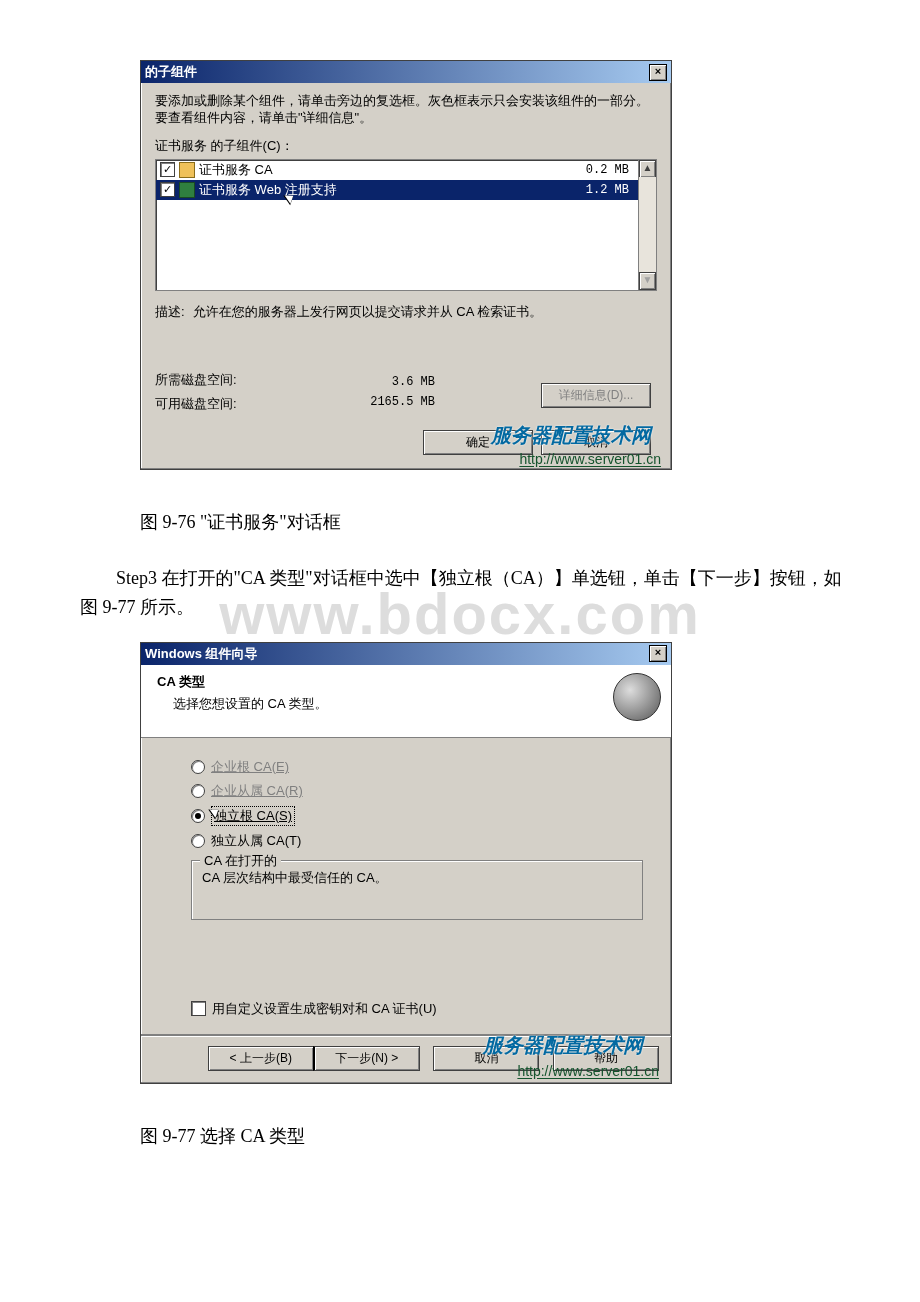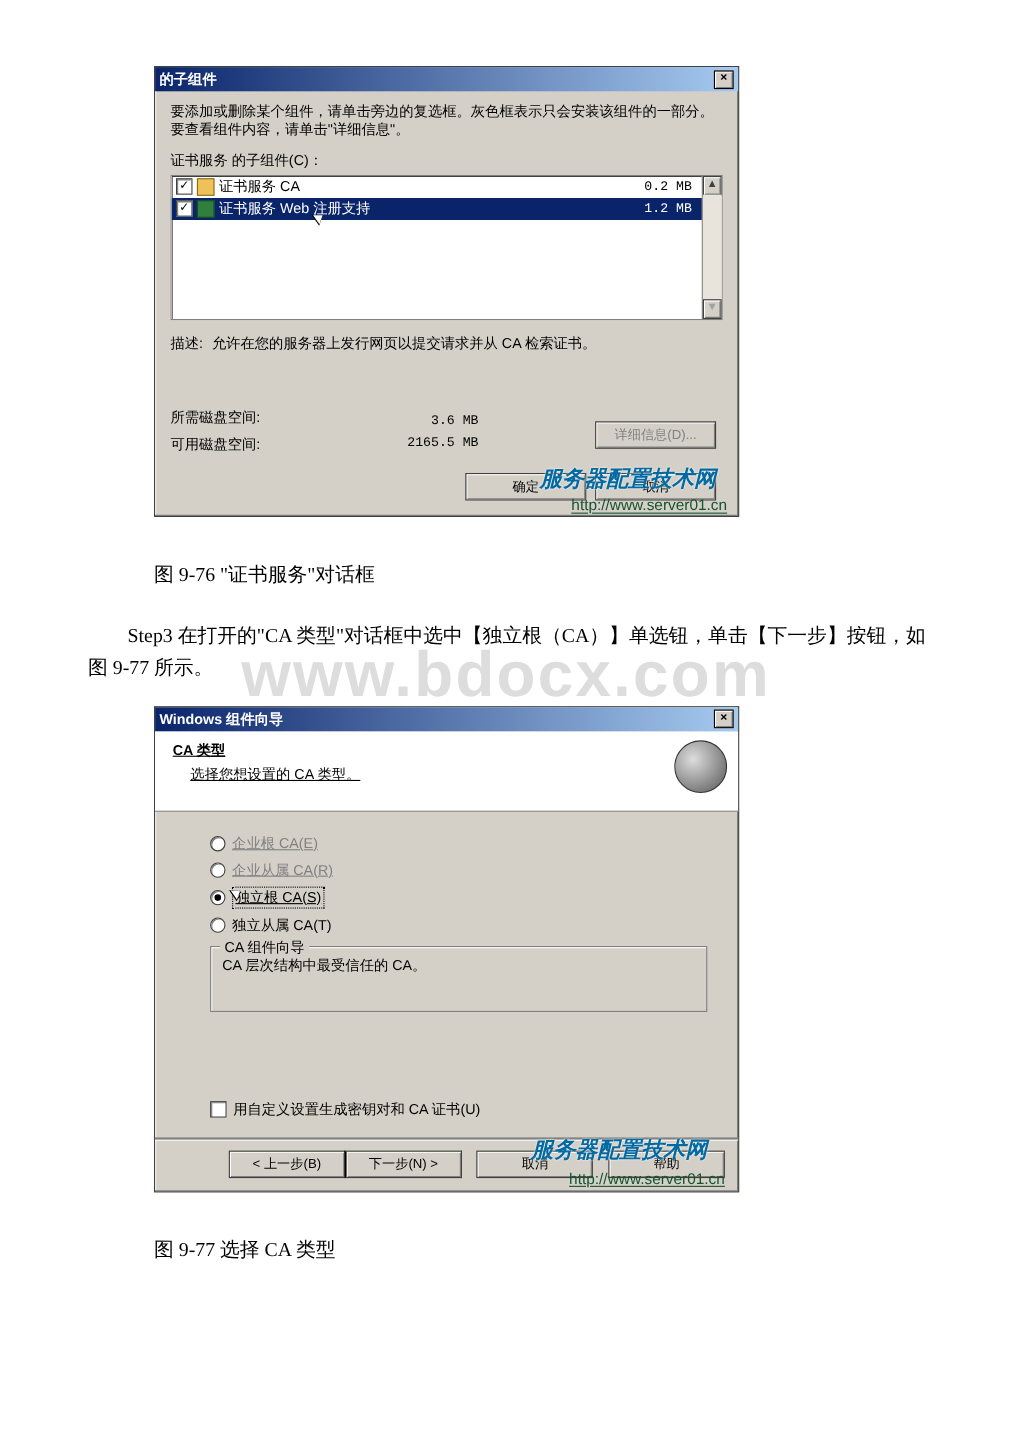--- a/index.html
+++ b/index.html
@@ -179,21 +179,21 @@
   
   .wizard-header {
     background:#fff;
     height: 64px;
     display: flex;
     align-items: flex-start;
     padding: 8px 10px 0 16px;
     border-bottom: 1px solid #808080;
     position: relative;
   }
-  .wizard-header .wh-text { flex: 1; text-decoration: underline; }
+  .wizard-header .wh-text { flex: 1; }
   .wizard-header .wh-title { font-weight: bold; margin-bottom: 4px; }
   .wizard-header .wh-sub { padding-left: 16px; }
   .wizard-icon {
     width: 46px; height: 46px;
     background: radial-gradient(circle at 35% 35%, #ddd, #555);
     border-radius: 50%;
     border: 1px solid #333;
     position: relative;
   }
   .wizard-body {
@@ -433,21 +433,21 @@
           <span class="radio sel"></span>
           <span class="radio-label sel-box"><span class="ul">独立根 CA(S)</span></span>
           <div class="cursor" style="position:absolute; left:70px; top:68px;"></div>
         </div>
         <div class="radio-row enabled">
           <span class="radio"></span>
           <span class="radio-label"><span>独立从属 CA(T)</span></span>
         </div>
 
         <div class="groupbox">
-          <div class="gb-legend">CA 组件向导</div>
+          <div class="gb-legend">CA 在打开的</div>
           <div>CA 层次结构中最受信任的 CA。</div>
           <div style="height:20px;"></div>
         </div>
 
         <div class="check-row">
           <span class="chk2"></span>
           <span>用自定义设置生成密钥对和 CA 证书(U)</span>
         </div>
       </div>
 

